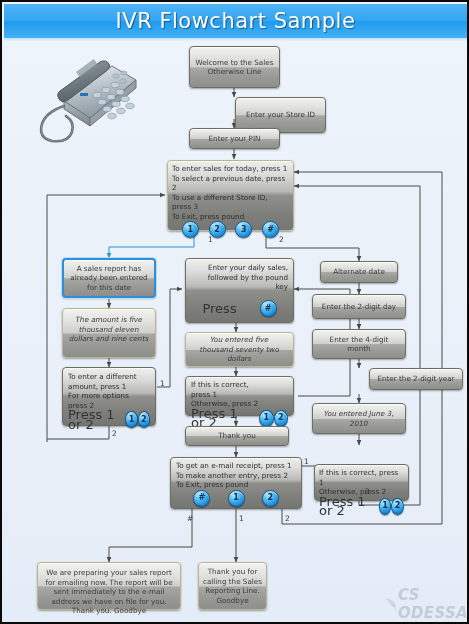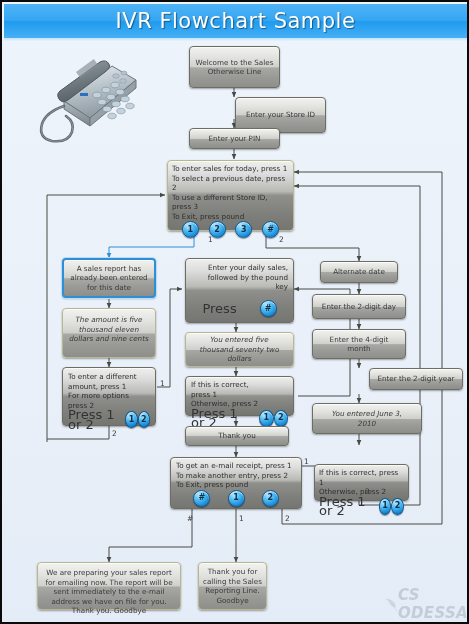--- a/index.html
+++ b/index.html
@@ -304,21 +304,21 @@
 
   <div class="node center-mid" style="left:310px;top:327px;width:94px;height:30px;">
     <div class="txt">Enter the 4-digit
 month</div>
   </div>
 
   <div class="node center-mid" style="left:324px;top:366px;width:94px;height:22px;margin-left:43px;">
     <div class="txt">Enter the 2-digit year</div>
   </div>
 
-  <div class="node center-mid ital" style="left:310px;top:401px;width:110px;height:31px;">
+  <div class="node center-mid ital" style="left:310px;top:401px;width:94px;height:31px;">
     <div class="txt">You entered June 3,
 2010</div>
   </div>
 
   <div class="node menu" style="left:312px;top:443px;width:95px;height:37px;padding:3px 4px 3px 4px;margin-top:19px;">
     <div class="txt">If this is correct, press 1
 Otherwise, press 2</div>
     <div class="keys">
       <span class="lbl">Press 1 or 2</span>
       <div class="key big">1</div>

